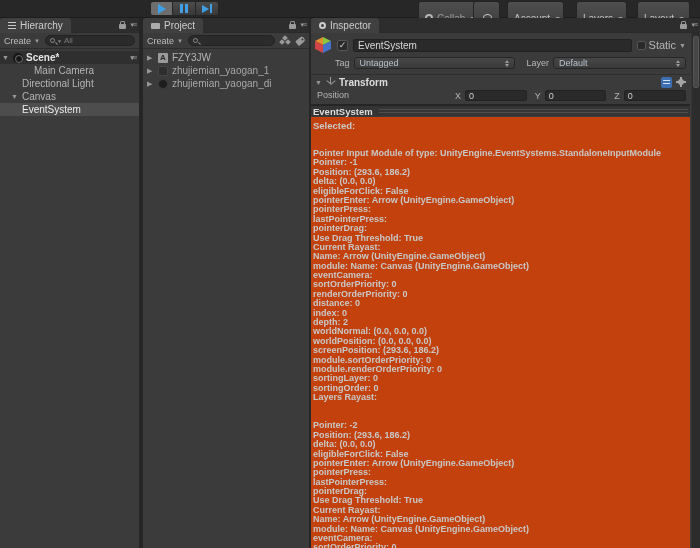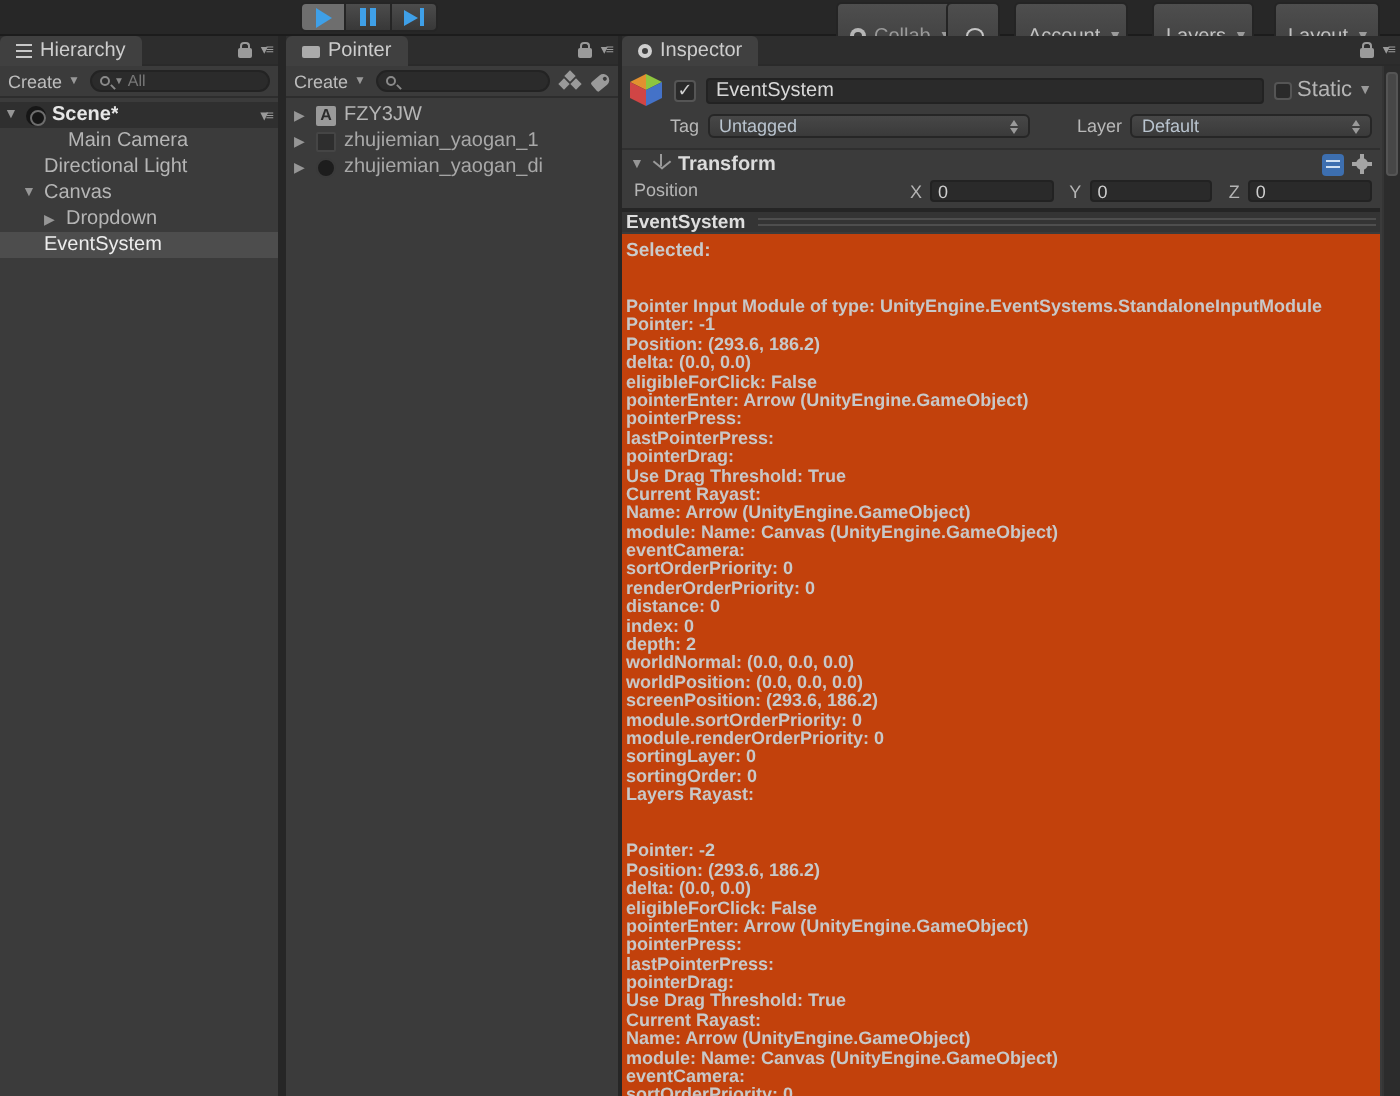--- a/index.html
+++ b/index.html
@@ -202,35 +202,31 @@
     <div class="row">
       <span class="lbl" style="margin-left:34px">Main Camera</span>
     </div>
     <div class="row">
       <span class="lbl" style="margin-left:22px">Directional Light</span>
     </div>
     <div class="row">
       <span class="fold" style="left:11px">▼</span>
       <span class="lbl" style="margin-left:22px">Canvas</span>
     </div>
-    <div class="row">
-      <span class="fold" style="left:22px">▶</span>
-      <span class="lbl" style="margin-left:33px">Dropdown</span>
-    </div>
     <div class="row sel">
       <span class="lbl" style="margin-left:22px">EventSystem</span>
     </div>
   </div>
 </div>
 
 <div class="panel" id="project">
   <div class="tabstrip">
     <div class="tab">
       <span style="width:9px;height:6px;background:#ababab;border-radius:1px;position:relative;display:inline-block"></span>
-      <span>Pointer</span>
+      <span>Project</span>
     </div>
     <div class="panelicons">
       <span class="lock"></span>
       <span class="menu-ic">▾≡</span>
     </div>
   </div>
   <div class="ptoolbar">
     <span class="createbtn">
       <span>Create</span>
         <span class="arr">▼</span>
@@ -301,21 +297,21 @@
 
       <div class="taglayer-row">
         <span>Tag</span>
         <span class="popup tag-popup">
           <span>Untagged</span>
           <span class="ud">
               <i class="u"></i>
               <i class="d"></i>
             </span>
         </span>
-        <span style="margin-left:20px">Layer</span>
+        <span style="margin-left:8px">Layer</span>
         <span class="popup layer-popup">
           <span>Default</span>
           <span class="ud">
               <i class="u"></i>
               <i class="d"></i>
             </span>
         </span>
       </div>
 
       <div class="comp-header">

